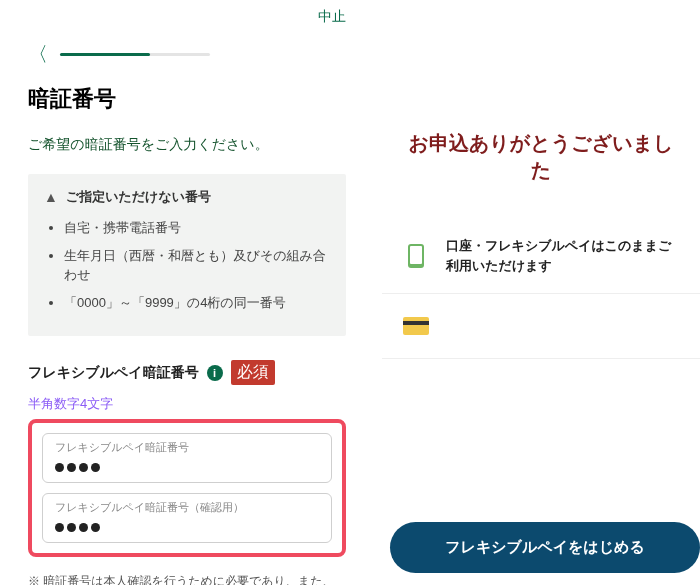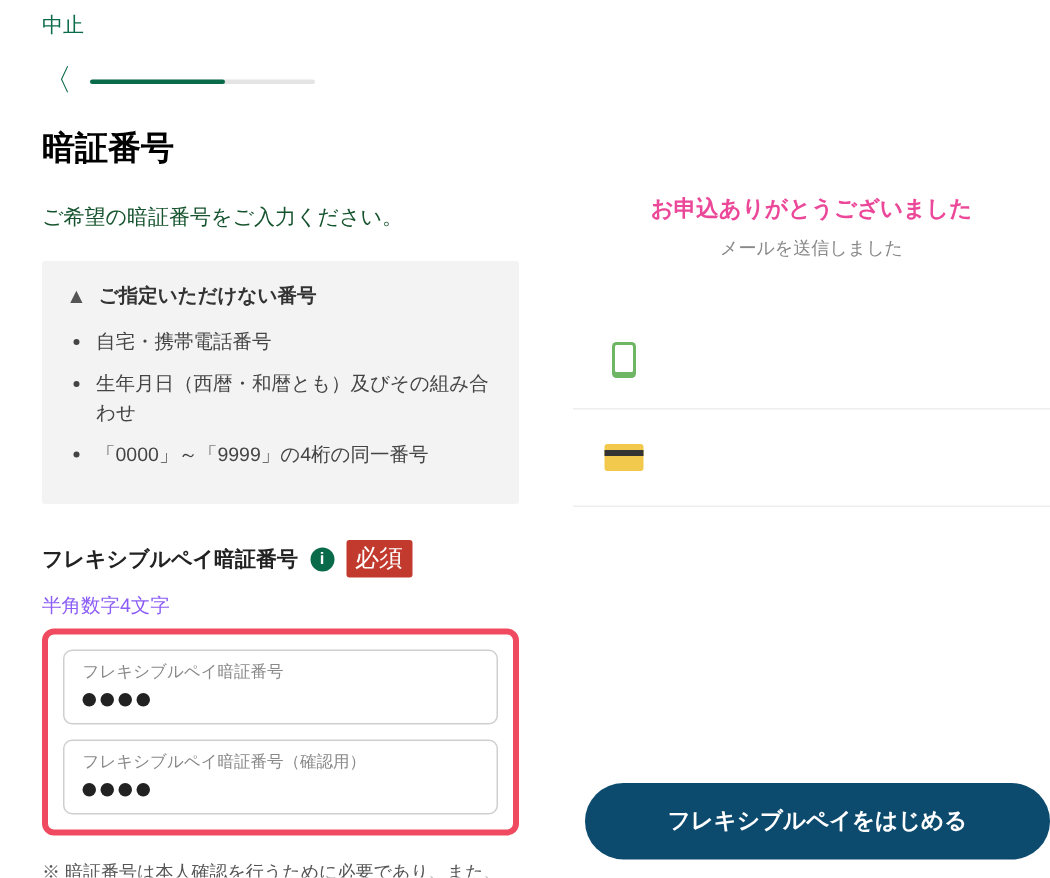--- a/index.html
+++ b/index.html
@@ -11,21 +11,21 @@
     overflow: hidden;
     color: #333;
     font-size: 14px;
   }
   .container { display: flex; width: 100%; height: 100%; }
   .pane { flex: 1; position: relative; padding: 0; }
   .pane-left { padding: 0 28px 0 28px; }
   .pane-right { padding: 0 0 0 8px; }
 
   
-  .topbar { text-align: left; padding: 8px 0 4px; }
+  .topbar { text-align: right; padding: 8px 0 4px; }
   .cancel-link { color: #0a6b4b; font-size: 14px; }
   .nav-row { display: flex; align-items: center; gap: 12px; padding: 14px 0 10px; }
   .back-chevron { color: #0a6b4b; font-size: 20px; font-weight: 400; line-height: 1; }
   .progress { flex: 1; height: 3px; background: #e4e4e4; border-radius: 2px; position: relative; margin-right: 20px; max-width: 150px; }
   .progress-fill { position: absolute; left: 0; top: 0; bottom: 0; width: 60%; background: #0a6b4b; border-radius: 2px; }
 
   .page-title { font-size: 22px; font-weight: 700; color: #000000; margin: 10px 0 22px; }
   .instruction { font-size: 14px; color: #14532d; margin-bottom: 20px; }
 
   .warning-box {
@@ -64,21 +64,21 @@
   }
   .float-input:last-child { margin-bottom: 0; }
   .float-label { font-size: 11px; color: #888; margin-bottom: 2px; }
   .float-value { font-size: 15px; letter-spacing: 2px; color: #222; }
   .float-value .dot { display:inline-block; width:9px; height:9px; background:#222; border-radius:50%; margin-right:3px; vertical-align:middle;}
 
   .footnote { font-size: 12px; color: #555; line-height: 1.7; padding-left: 1.2em; text-indent: -1.2em; }
 
   
   .thanks-block { text-align: center; margin-top: 130px; margin-bottom: 34px; padding: 0 20px; }
-  .thanks-title { font-size: 15px; font-weight: 700; color: #ec4899; margin-bottom: 8px; }
+  .thanks-title { font-size: 20px; font-weight: 700; color: #7f1d1d; margin-bottom: 8px; }
   .thanks-sub { font-size: 12px; color: #888; }
 
   .status-row { display: flex; align-items: center; gap: 16px; padding: 18px 20px; border-bottom: 1px solid #eee; }
   .status-row:first-of-type { border-top: 1px solid #eee; }
   .status-icon {
     width: 28px; height: 28px; flex-shrink: 0; border-radius: 4px;
     display:flex; align-items:center; justify-content:center;
   }
   .icon-phone { background:#fff; }
   .icon-phone .ph { width:16px; height:24px; background:#6eb564; border-radius:3px; position:relative; }
@@ -143,27 +143,27 @@
         <div class="float-value"><span class="dot"></span><span class="dot"></span><span class="dot"></span><span class="dot"></span></div>
       </div>
     </div>
 
     <p class="footnote">※ 暗証番号は本人確認を行うために必要であり、また、暗証番号の入力を伴うお取引は、会員保障制度の対象となりませんので、暗証番号は大切に管</p>
   </div>
 
   <div class="pane pane-right">
     <div class="thanks-block">
       <div class="thanks-title">お申込ありがとうございました</div>
-      <div class="thanks-sub">メールを送信しました</div>
     </div>
 
     <div class="status-row">
       <div class="status-icon icon-phone">
           <div class="ph"></div>
         </div>
+      <div class="status-text">口座・フレキシブルペイはこのままご利用いただけます</div>
     </div>
     <div class="status-row">
       <div class="status-icon icon-card">
           <div class="cd"></div>
         </div>
     </div>
 
     <div class="cta-button">フレキシブルペイをはじめる</div>
   </div>
 </div>

